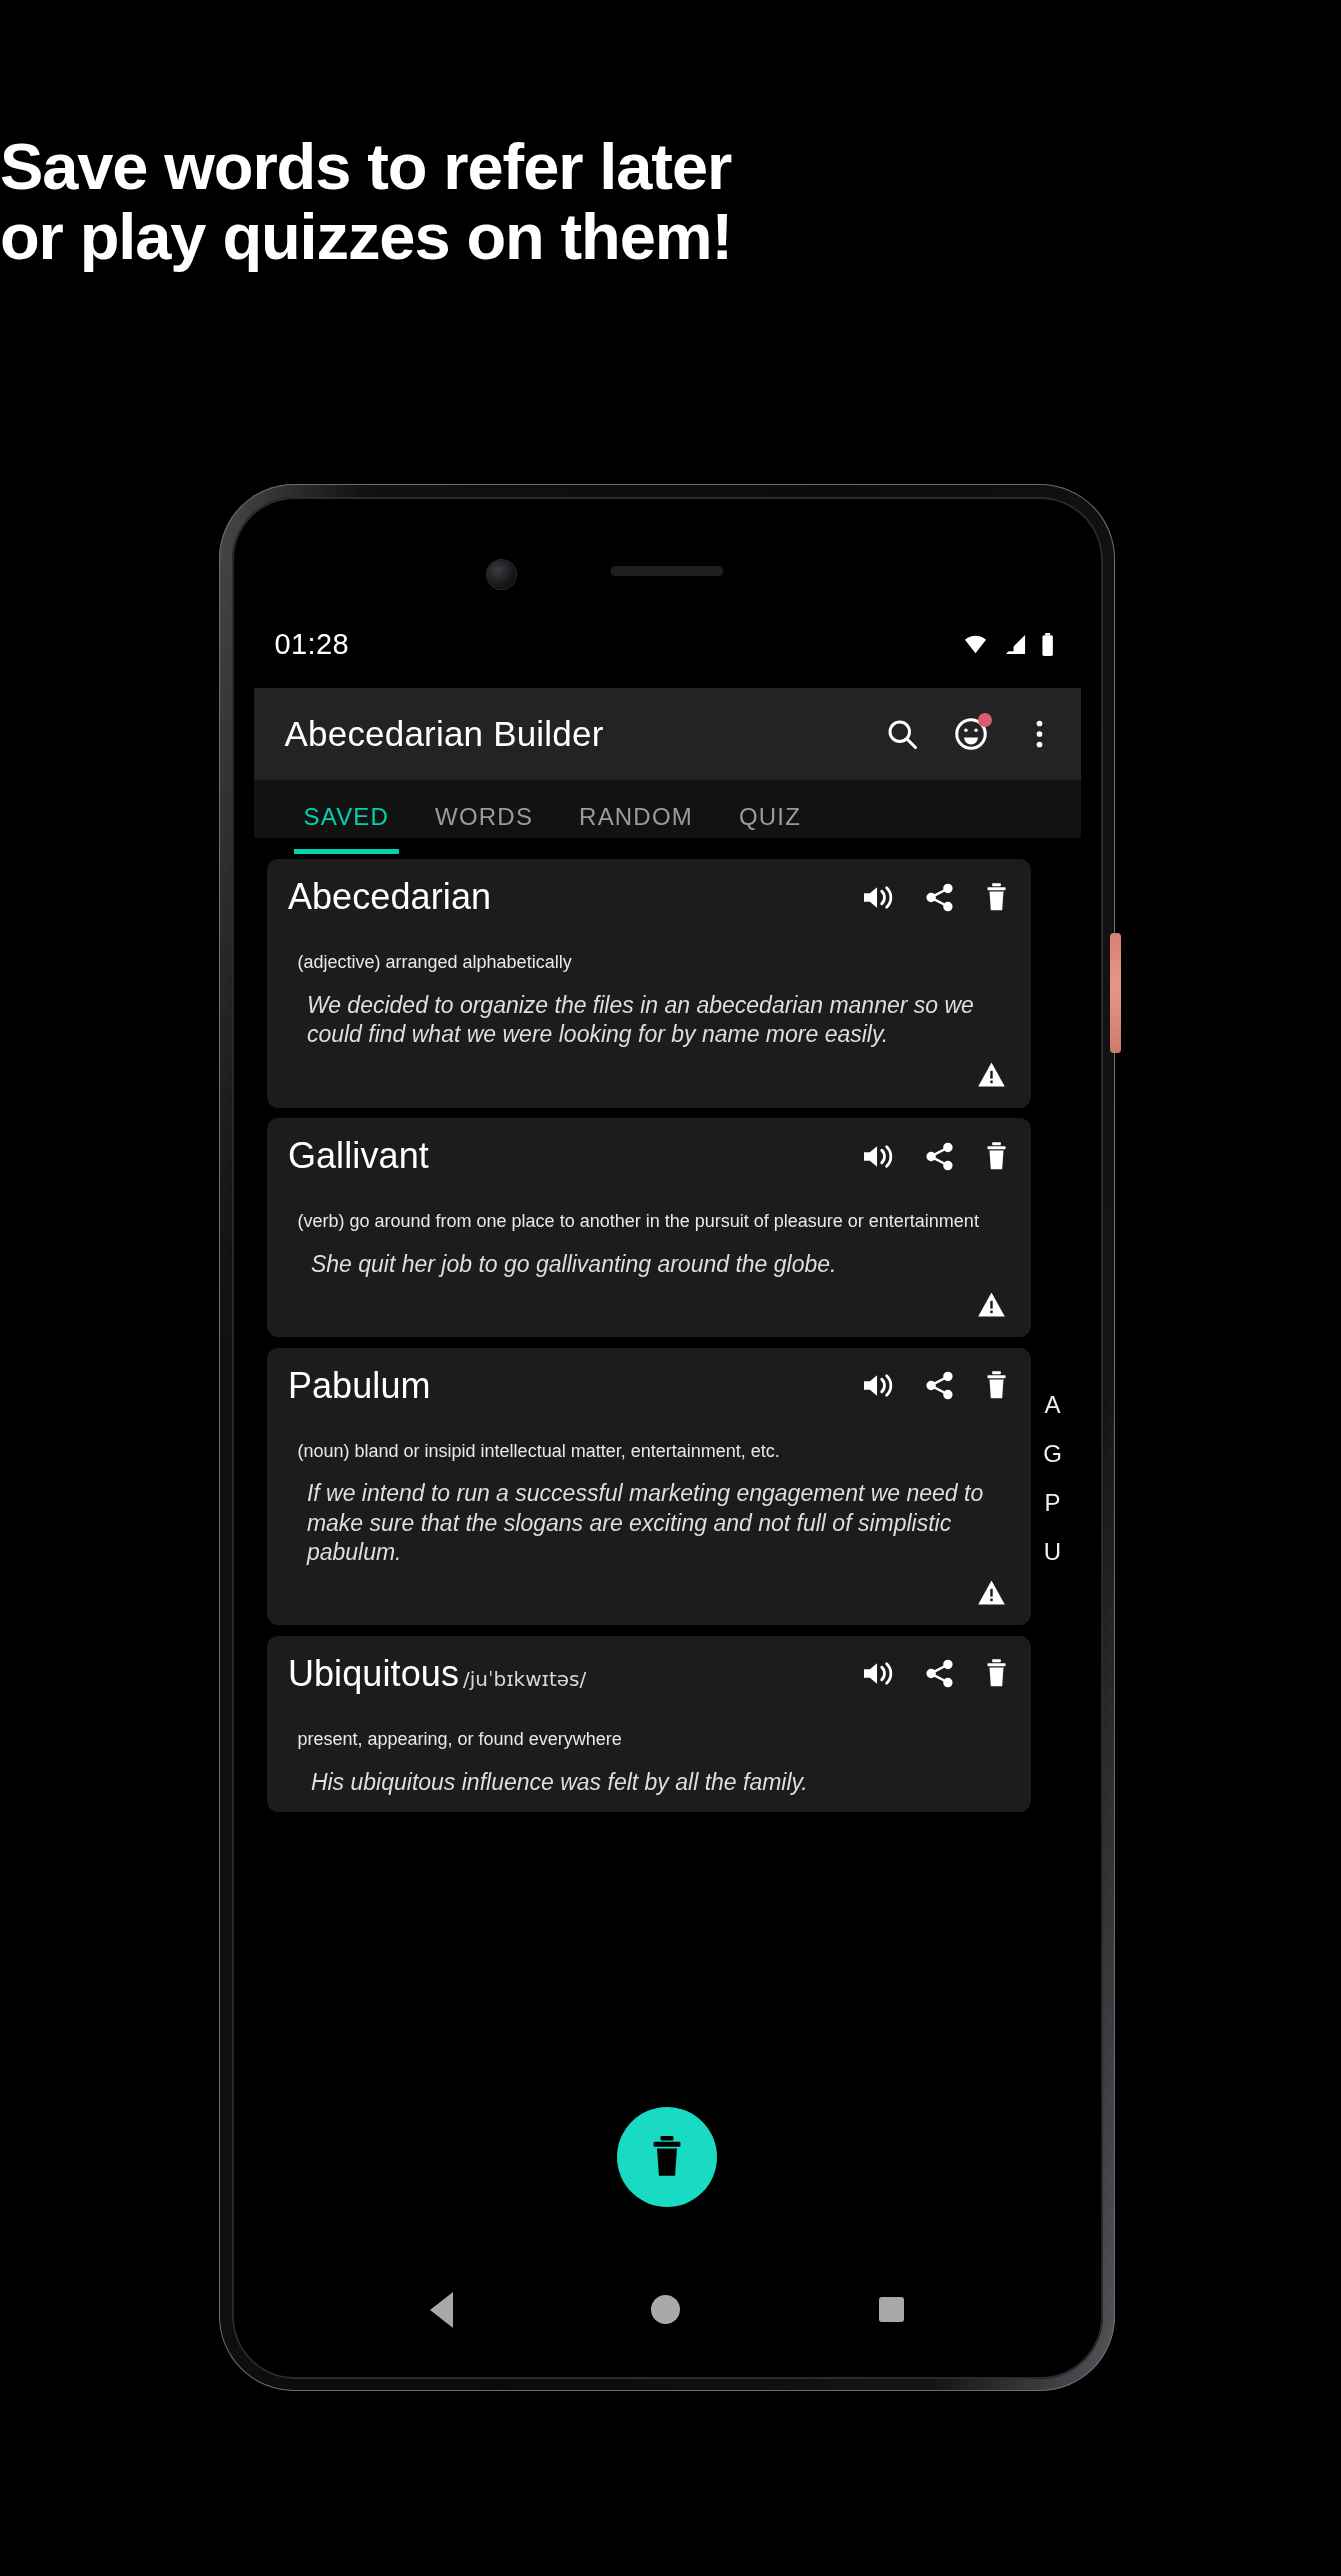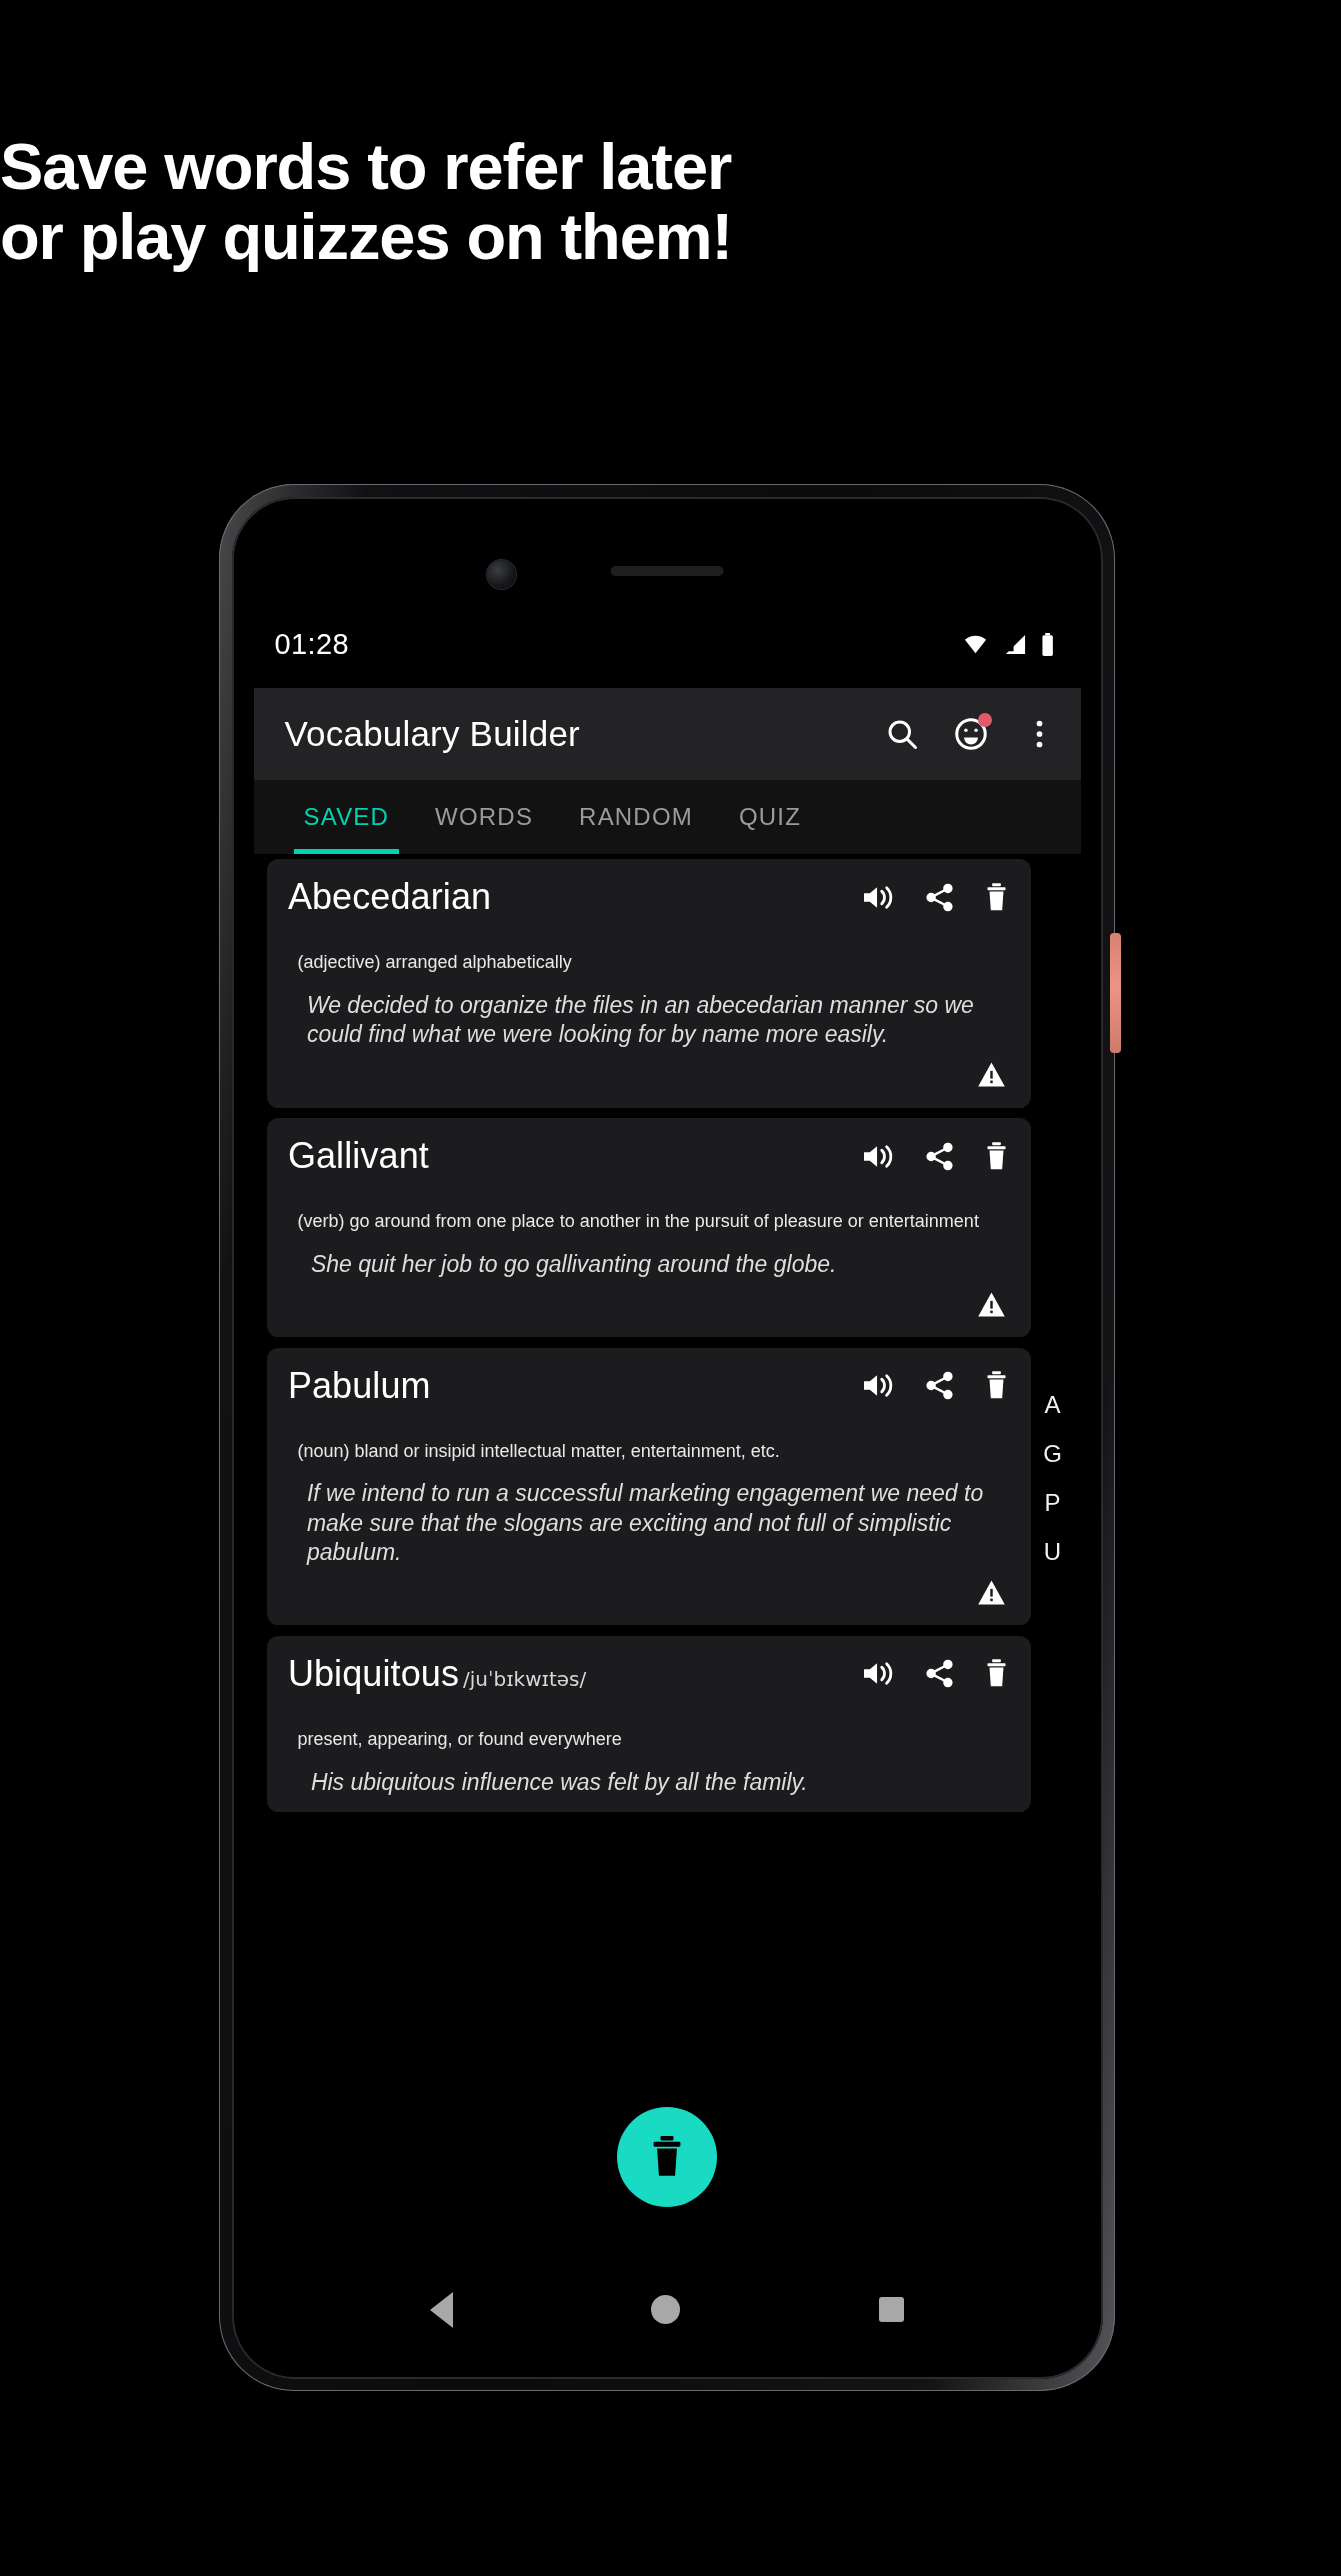--- a/index.html
+++ b/index.html
@@ -121,21 +121,21 @@
     right: -1.9px; top: -1px;
     width: 14.4px; height: 14.4px;
     border-radius: 50%;
     background: #e05a6e;
   }
 
   
   .tabbar {
     position: absolute;
     left: 0; top: 260px; right: 0;
-    height: 75px;
+    height: 58px;
     background: #121212;
     display: flex;
     align-items: flex-start;
     padding-left: 27px;
     gap: 0;
   }
   .tab {
     position: relative;
     height: 75px;
     padding: 0 23px;
@@ -306,21 +306,21 @@
           <span>
             <svg width="15.3" height="25" viewBox="0 0 12 24" fill="#fff">
               <rect x="3.6" y="1" width="4.8" height="2" rx="0.6"></rect>
               <rect x="1" y="3" width="10" height="20" rx="1.6"></rect>
             </svg>
           </span>
         </div>
       </div>
 
       <div class="appbar">
-        <div class="app-title">Vocabulary Builder</div>
+        <div class="app-title">Abecedarian Builder</div>
         <div class="appbar-actions">
           <div class="icon-btn">
             <svg width="36" height="36" viewBox="0 0 24 24" fill="none" stroke="#fff" stroke-width="2">
               <circle cx="10.5" cy="10.5" r="6.5"></circle>
               <line x1="15.4" y1="15.4" x2="21" y2="21" stroke-linecap="round"></line>
             </svg>
           </div>
           <div class="icon-btn">
             <svg width="38" height="38" viewBox="0 0 24 24" fill="none" stroke="#fff" stroke-width="1.9">
               <circle cx="12" cy="12" r="9"></circle>

